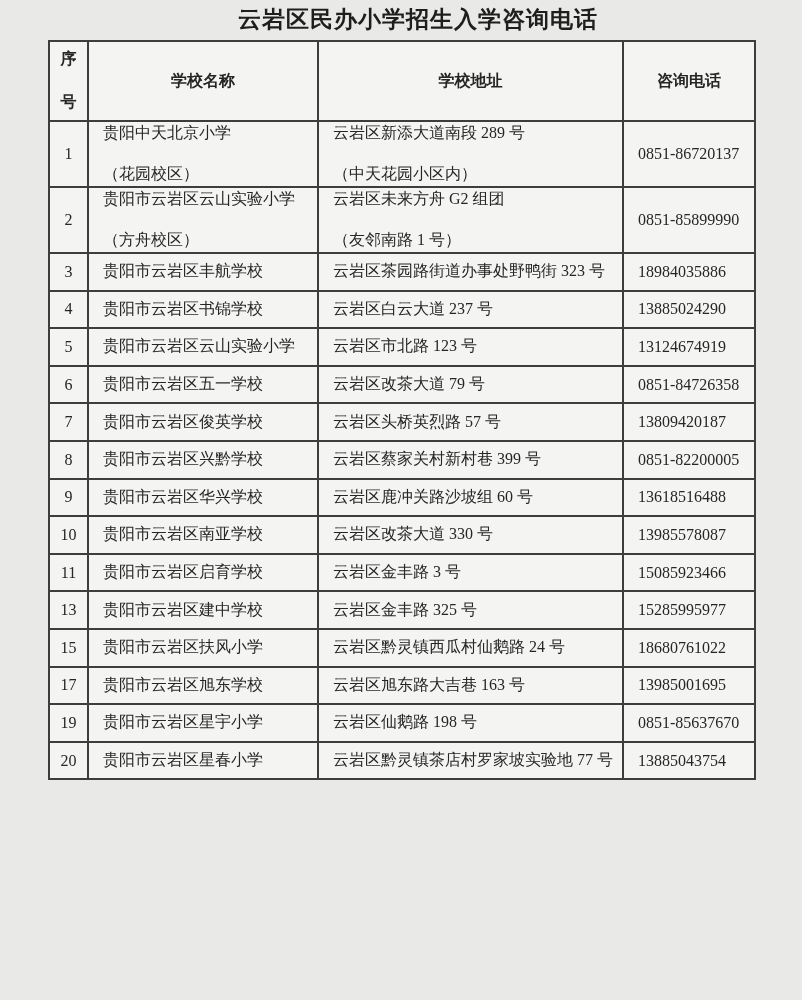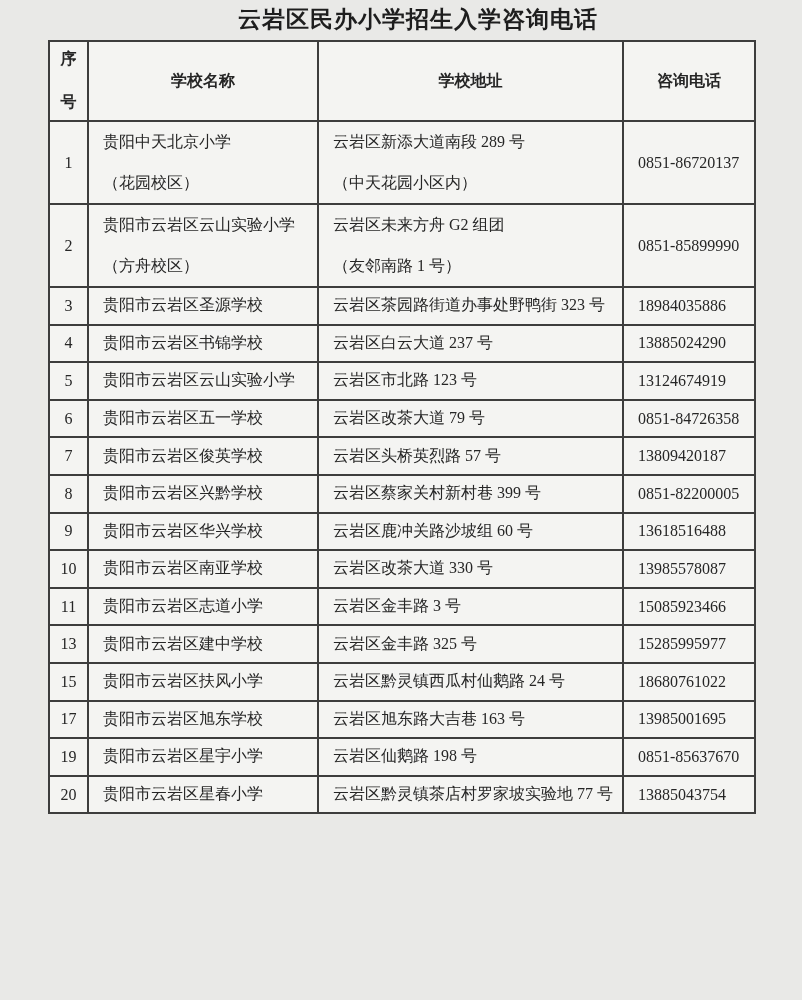--- a/index.html
+++ b/index.html
@@ -40,21 +40,21 @@
 
   
   thead td { height: 80px; font-weight: bold; font-size: 17px; text-align: center; }
   td.index-header .stack {
     display: flex; flex-direction: column; justify-content: space-between;
     height: 64px; align-items: center;
   }
 
   
   tr.row td { height: 37.6px; }
-  tr.row.tall td { height: 83px; border-radius: 8px; }
+  tr.row.tall td { height: 66px; border-radius: 8px; }
 
   td.index-cell { text-align: center; }
   td.name-cell, td.addr-cell, td.phone-cell { padding-left: 14px; padding-right: 4px; }
 
   .cell-stack { display: flex; flex-direction: column; justify-content: center; }
   tr.tall .cell-stack { height: 62px; justify-content: space-between; }
   .line2:empty { display: none; }
 </style>
 </head>
 <body>
@@ -113,21 +113,21 @@
           <div class="line1">云岩区未来方舟 G2 组团</div>
           <div class="line2">（友邻南路 1 号）</div>
         </div>
       </td>
       <td class="phone-cell">0851-85899990</td>
     </tr>
         <tr class="row">
       <td class="index-cell">3</td>
       <td class="name-cell">
         <div class="cell-stack">
-          <div class="line1">贵阳市云岩区圣源学校</div>
+          <div class="line1">贵阳市云岩区丰航学校</div>
 
         </div>
       </td>
       <td class="addr-cell">
         <div class="cell-stack">
           <div class="line1">云岩区茶园路街道办事处野鸭街 323 号</div>
 
         </div>
       </td>
       <td class="phone-cell">18984035886</td>
@@ -241,21 +241,21 @@
           <div class="line1">云岩区改茶大道 330 号</div>
 
         </div>
       </td>
       <td class="phone-cell">13985578087</td>
     </tr>
         <tr class="row">
       <td class="index-cell">11</td>
       <td class="name-cell">
         <div class="cell-stack">
-          <div class="line1">贵阳市云岩区志道小学</div>
+          <div class="line1">贵阳市云岩区启育学校</div>
 
         </div>
       </td>
       <td class="addr-cell">
         <div class="cell-stack">
           <div class="line1">云岩区金丰路 3 号</div>
 
         </div>
       </td>
       <td class="phone-cell">15085923466</td>

